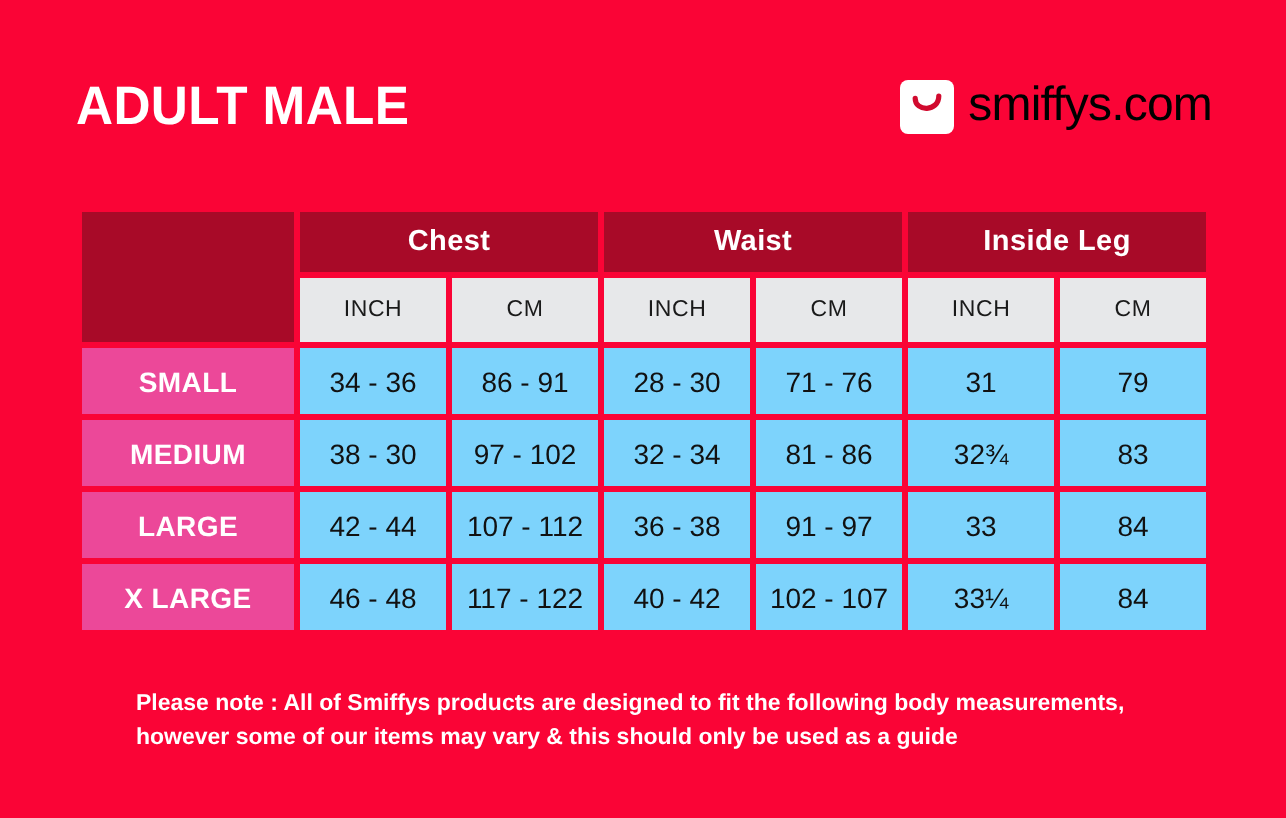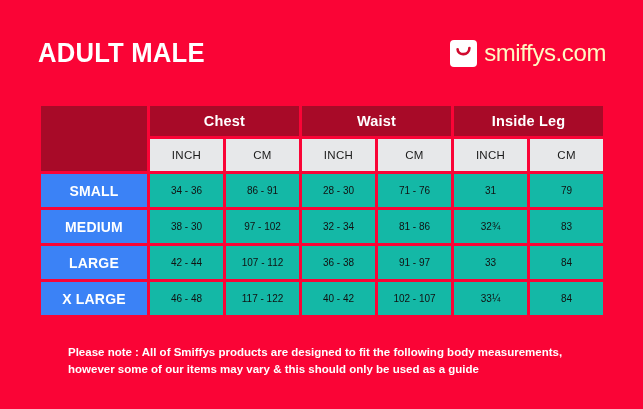--- a/index.html
+++ b/index.html
@@ -52,21 +52,21 @@
     height: 27px;
     background: #ffffff;
     border-radius: 4px;
     display: flex;
     align-items: center;
     justify-content: center;
     flex: none;
   }
   .brand-mark svg { display: block; }
   .brand-name {
-    color: #fef9c3;
+    color: #000000;
     font-size: 24px;
     font-weight: normal;
     letter-spacing: -0.4px;
     line-height: 1;
     white-space: nowrap;
   }
 
   
   .table-wrap {
     position: absolute;
@@ -103,33 +103,33 @@
   }
   td.unit-head {
     background: #e7e8ea;
     color: #1a1a1a;
     font-size: 11.5px;
     font-weight: normal;
     height: 30px;
     letter-spacing: 0.3px;
   }
   td.row-label {
-    background: #3b82f6;
+    background: #ec4899;
     color: #ffffff;
     font-size: 14px;
     font-weight: bold;
     height: 31px;
     text-align: left;
     padding-left: 9px;
     letter-spacing: 0.2px;
   }
   td.data-cell {
-    background: #14b8a6;
+    background: #7dd3fc;
     color: #111111;
-    font-size: 10px;
+    font-size: 14px;
     font-weight: normal;
     height: 31px;
   }
 
   
   .footnote {
     position: absolute;
     left: 40px;
     top: 344px;
     width: 560px;

